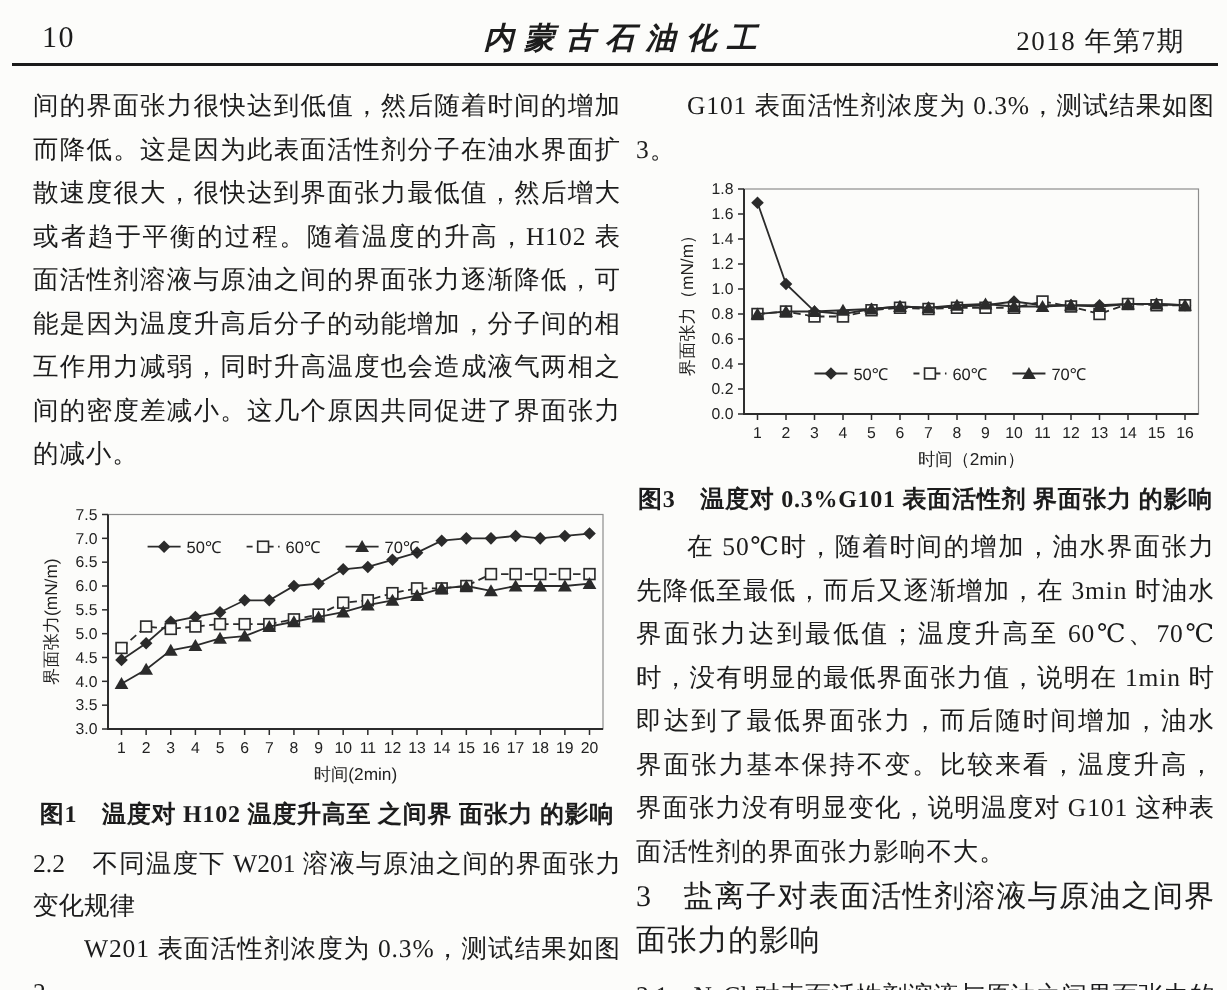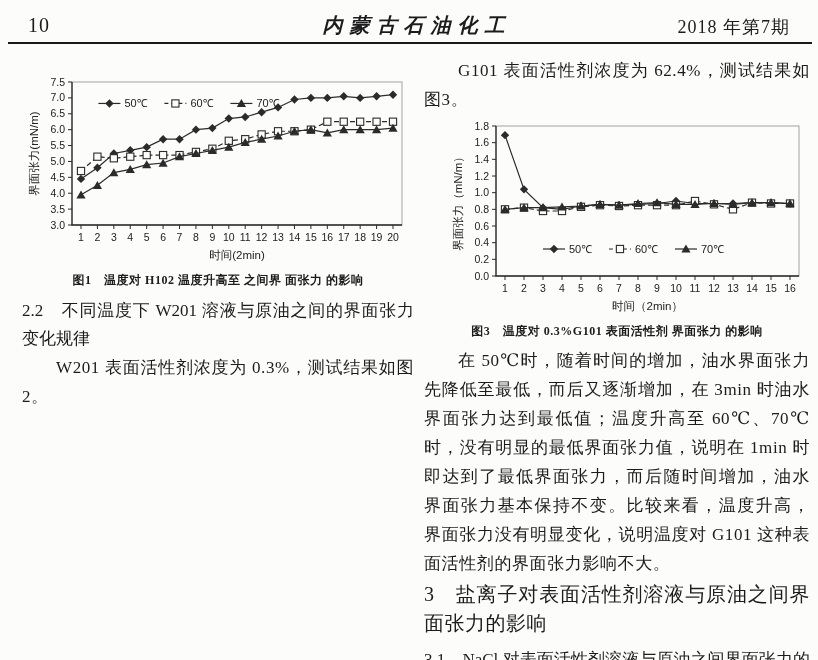--- a/index.html
+++ b/index.html
@@ -18,36 +18,37 @@
   .col-left{left:22px;width:392px;}
   .col-right{left:424px;width:386px;}
   .body-p{font-size:17px;line-height:29px;text-align:justify;letter-spacing:0.6px;margin:0;}
   .indent{text-indent:2em;}
   figure{margin:0;padding:0;}
   .fig-1{margin-top:18px;}
   .fig-3{margin-top:4px;}
   figure svg{display:block;background:#fcfcfa;}
   .fig-1 svg{margin-left:4px;}
   .fig-3 svg{margin-left:26px;}
-  figcaption{font-weight:bold;font-size:12px;text-align:center;margin-top:5px;letter-spacing:0.5px;white-space:nowrap;}
+  figcaption{font-weight:bold;font-size:16px;text-align:center;margin-top:5px;letter-spacing:0.5px;white-space:nowrap;}
   .kai-head{font-weight:normal;font-size:17px;line-height:28px;margin:8px 0 0;text-align:justify;}
   .bold-head{font-weight:normal;font-size:20px;line-height:29px;margin:2px 0 0;text-align:justify;letter-spacing:0.5px;}
   .p-after-fig{margin-top:6px;}
 </style>
 </head>
 <body>
 
 <div class="page">
 
   <div class="hdr-pagenum">10</div>
   <div class="hdr-title">内蒙古石油化工</div>
   <div class="hdr-issue">2018 年第7期</div>
   <div class="hdr-rule"></div>
 
   <section class="col col-left">
+    <p class="body-p">间的界面张力很快达到低值，然后随着时间的增加而降低。这是因为此表面活性剂分子在油水界面扩散速度很大，很快达到界面张力最低值，然后增大或者趋于平衡的过程。随着温度的升高，H102 表面活性剂溶液与原油之间的界面张力逐渐降低，可能是因为温度升高后分子的动能增加，分子间的相互作用力减弱，同时升高温度也会造成液气两相之间的密度差减小。这几个原因共同促进了界面张力的减小。</p>
 
     <figure class="fig-1">
       <svg width="385" height="193">
           <rect x="46" y="8" width="330" height="143" fill="none" stroke="#8d8d8d" stroke-width="0.8"></rect>
           <path d="M 46 8 L 46 151 L 376 151" fill="none" stroke="#2b2b2b" stroke-width="1.3"></path>
           <line x1="42" y1="151" x2="46" y2="151" stroke="#2b2b2b" stroke-width="1"></line>
           <text x="39" y="154.5" text-anchor="end" font-family="&quot;Liberation Sans&quot;,sans-serif" font-size="10.5" fill="#222">3.0</text>
           <line x1="42" y1="135.11111111111111" x2="46" y2="135.11111111111111" stroke="#2b2b2b" stroke-width="1"></line>
           <text x="39" y="138.61111111111111" text-anchor="end" font-family="&quot;Liberation Sans&quot;,sans-serif" font-size="10.5" fill="#222">3.5</text>
           <line x1="42" y1="119.22222222222223" x2="46" y2="119.22222222222223" stroke="#2b2b2b" stroke-width="1"></line>
@@ -182,21 +183,21 @@
           <text x="230.4" y="33.45" font-size="11" fill="#222" font-family="&quot;Liberation Sans&quot;,sans-serif">70℃</text>
         </svg>
       <figcaption>图1　温度对 H102 温度升高至 之间界 面张力 的影响</figcaption>
     </figure>
 
     <h3 class="kai-head">2.2　不同温度下 W201 溶液与原油之间的界面张力变化规律</h3>
     <p class="body-p indent">W201 表面活性剂浓度为 0.3%，测试结果如图2。</p>
   </section>
 
   <section class="col col-right">
-    <p class="body-p indent">G101 表面活性剂浓度为 62.4%，测试结果如图3。</p>
+    <p class="body-p indent">G101 表面活性剂浓度为 0.3%，测试结果如图3。</p>
 
     <figure class="fig-3">
       <svg width="358" height="200">
           <rect x="46" y="8" width="303" height="150" fill="none" stroke="#8d8d8d" stroke-width="0.8"></rect>
           <path d="M 46 8 L 46 158 L 349 158" fill="none" stroke="#2b2b2b" stroke-width="1.3"></path>
           <line x1="42" y1="158" x2="46" y2="158" stroke="#2b2b2b" stroke-width="1"></line>
           <text x="39" y="161.5" text-anchor="end" font-family="&quot;Liberation Sans&quot;,sans-serif" font-size="10.5" fill="#222">0.0</text>
           <line x1="42" y1="141.33333333333334" x2="46" y2="141.33333333333334" stroke="#2b2b2b" stroke-width="1"></line>
           <text x="39" y="144.83333333333334" text-anchor="end" font-family="&quot;Liberation Sans&quot;,sans-serif" font-size="10.5" fill="#222">0.2</text>
           <line x1="42" y1="124.66666666666666" x2="46" y2="124.66666666666666" stroke="#2b2b2b" stroke-width="1"></line>

